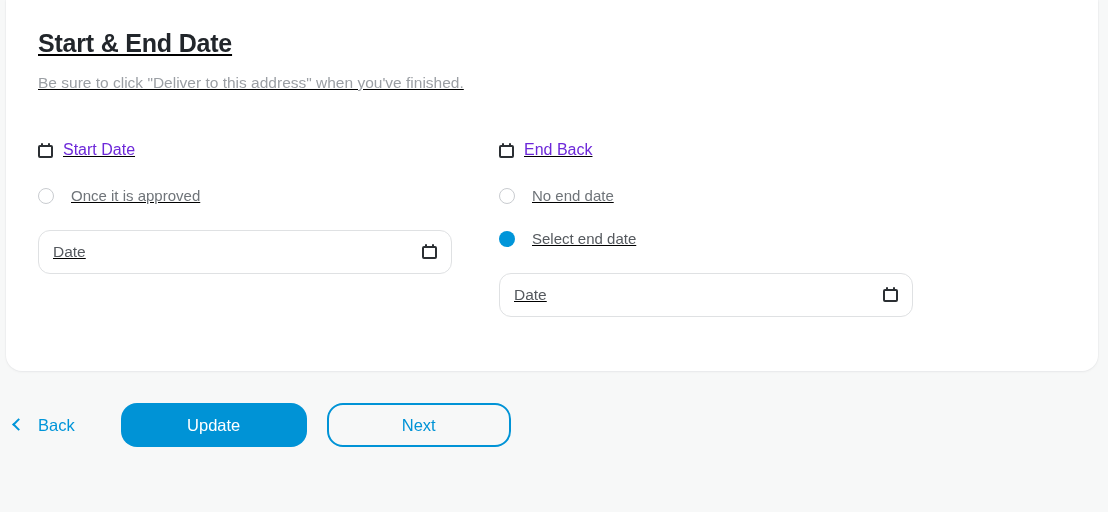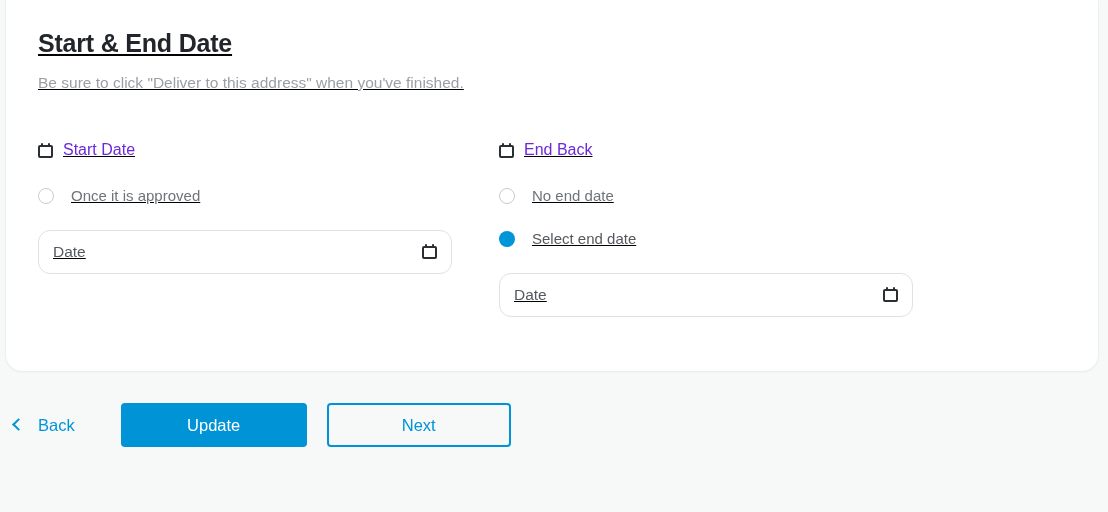--- a/index.html
+++ b/index.html
@@ -187,21 +187,21 @@
     width: 7px;
     height: 7px;
     border-left: 2.2px solid #0095d9;
     border-bottom: 2.2px solid #0095d9;
     transform: rotate(45deg);
     margin-bottom: 1px;
   }
 
   .btn {
     height: 44px;
-    border-radius: 4px;
+    border-radius: 16px;
     font-size: 16.5px;
     display: inline-flex;
     align-items: center;
     justify-content: center;
     box-sizing: border-box;
     cursor: pointer;
     user-select: none;
   }
   .btn-primary {
     width: 186px;

